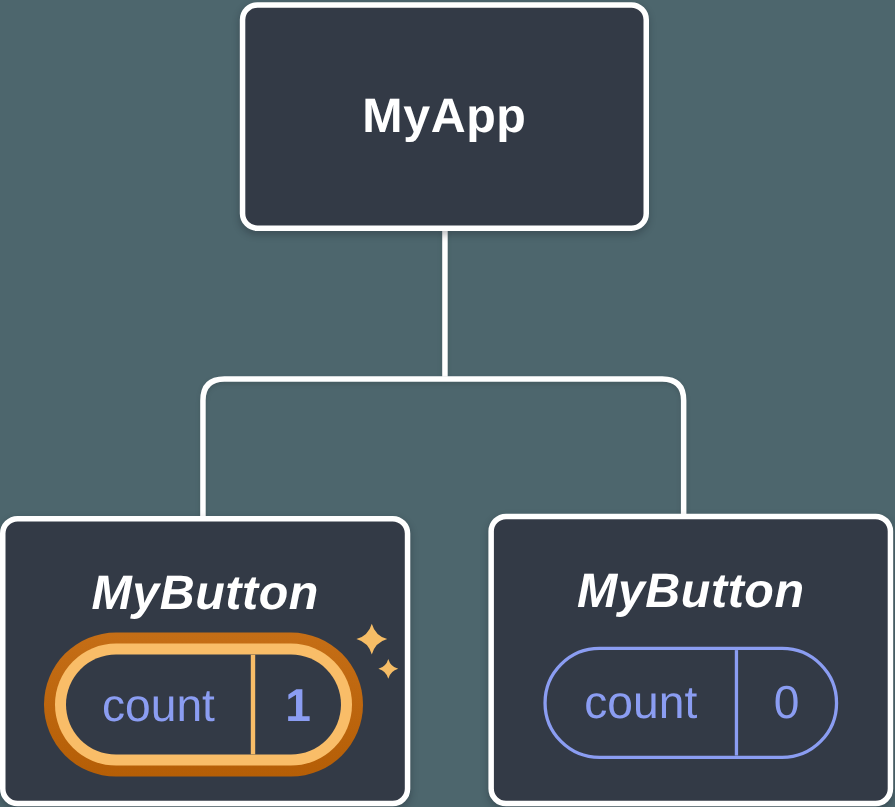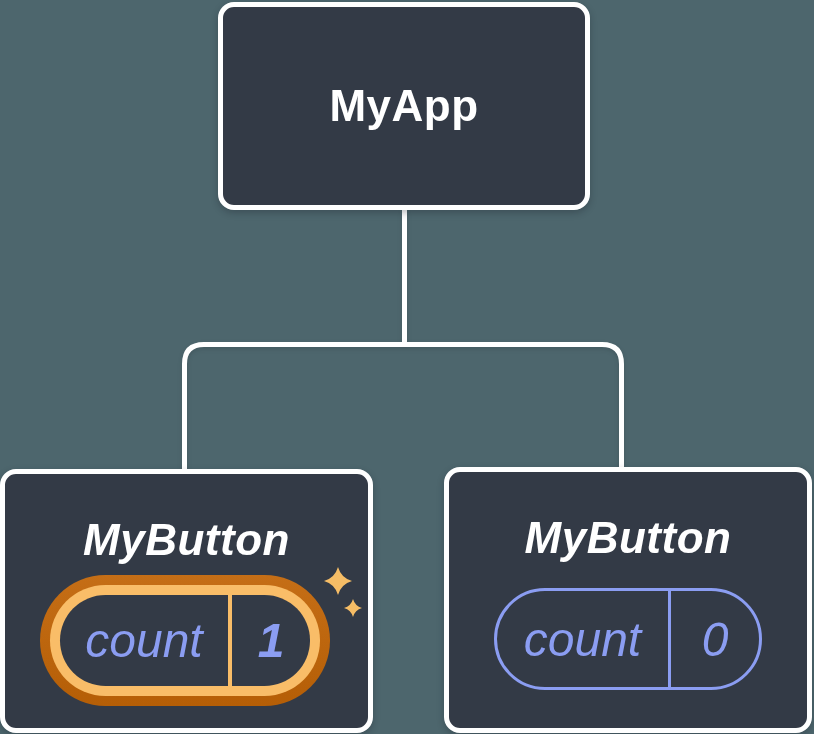--- a/index.html
+++ b/index.html
@@ -51,21 +51,21 @@
     display:flex;align-items:stretch;overflow:hidden;
   }
   
   .pill-plain{
     position:absolute;left:45px;top:116px;width:268px;height:102px;
     box-sizing:border-box;border:3px solid var(--state-accent);border-radius:51px;
     display:flex;align-items:stretch;overflow:hidden;
   }
   .state-cell{
     display:flex;align-items:center;justify-content:center;
-    color:var(--state-accent);font-size:48px;white-space:nowrap;font-style:italic;
+    color:var(--state-accent);font-size:42px;white-space:nowrap;
   }
   .cell-name{flex:1;}
   .pill-hl .cell-value{width:78px;}
   .pill-plain .cell-value{width:88px;}
   .value-bold{font-weight:700;}
   .vdiv{width:4px;background:var(--highlight-inner);}
   .pill-plain .vdiv{width:3px;background:var(--state-accent);}
   .sparkles{position:absolute;left:315px;top:89px;overflow:visible;}
   .sparkles path{fill:var(--sparkle);}
 </style>

